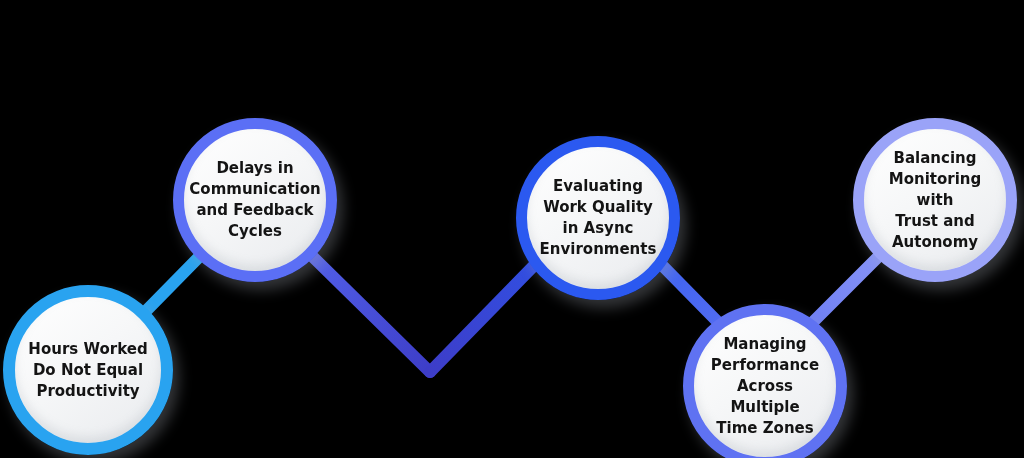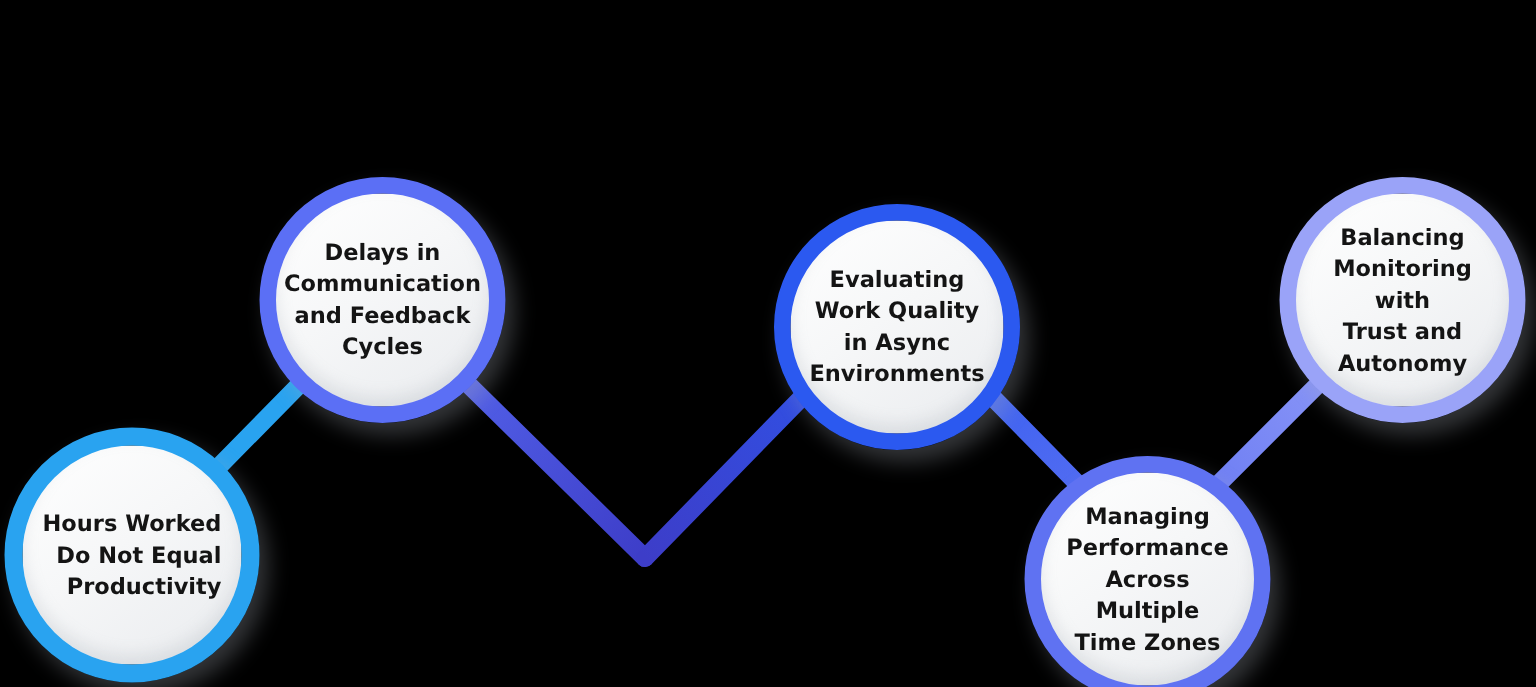--- a/index.html
+++ b/index.html
@@ -43,21 +43,21 @@
   }
   .node-label {
     color: #141414;
     font-size: 15px;
     font-weight: bold;
     line-height: 1.4;
     white-space: pre-line;
     letter-spacing: 0;
   }
   
-  .n1 { left: 3px;   top: 285px; width: 170px; height: 170px; border-width: 12px; text-align: right; }
+  .n1 { left: 3px;   top: 285px; width: 170px; height: 170px; border-width: 12px; }
   .n2 { left: 173px; top: 118px; width: 164px; height: 164px; }
   .n3 { left: 350px; top: 292px; width: 160px; height: 160px; }
   .n4 { left: 516px; top: 136px; width: 164px; height: 164px; }
   .n5 { left: 683px; top: 304px; width: 164px; height: 164px; }
   .n6 { left: 853px; top: 118px; width: 164px; height: 164px; }
 </style>
 </head>
 <body>
 
 <div class="canvas" style="background: rgb(0, 0, 0);">

